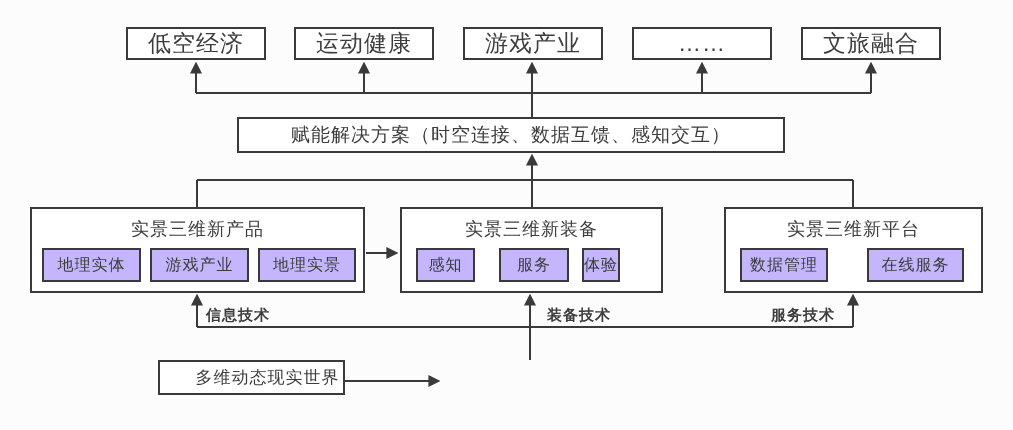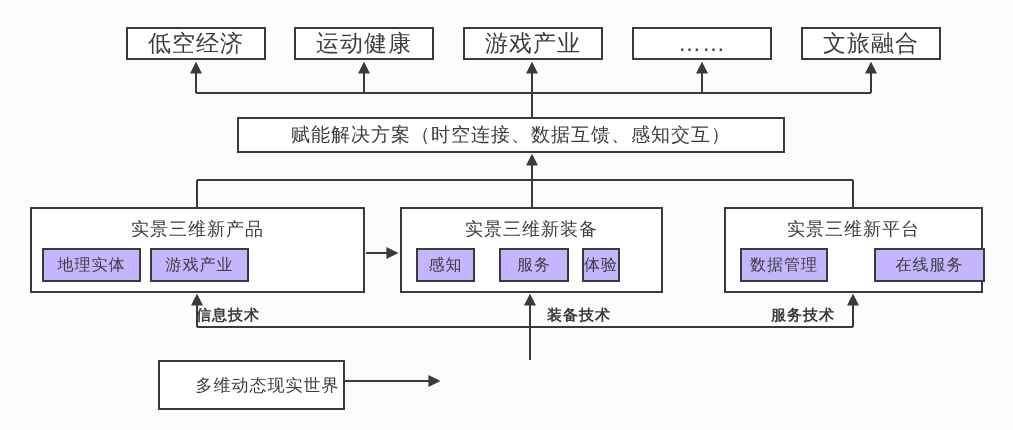--- a/index.html
+++ b/index.html
@@ -36,21 +36,21 @@
     position:absolute;left:0;right:0;top:8px;
     text-align:center;font-size:18px;letter-spacing:1px;color:#3d3d3d;
   }
   .sub-box{
     position:absolute;top:39px;height:34px;
     border:2px solid #3a3a3a;background:#c4b5fd;
     display:flex;align-items:center;justify-content:center;
     box-sizing:border-box;font-size:16px;color:#3d3d3d;letter-spacing:1px;
     white-space:nowrap;
   }
-  .bottom-box{position:absolute;top:360px;height:50px;font-size:17px;padding-left:32px;}
+  .bottom-box{position:absolute;top:360px;height:35px;font-size:17px;padding-left:32px;}
   .tech-label{
     position:absolute;top:306px;height:20px;
     font-size:15px;font-weight:bold;color:#3d3d3d;letter-spacing:1px;
     white-space:nowrap;
   }
 </style>
 </head>
 <body>
 
 <div id="stage">
@@ -91,34 +91,35 @@
   <div class="box top-box" style="left:463px">游戏产业</div>
   <div class="box top-box" style="left:632px">……</div>
   <div class="box top-box" style="left:801px">文旅融合</div>
 
   <div class="box solution">赋能解决方案（时空连接、数据互馈、感知交互）</div>
 
   <div class="group" style="left:30px;width:335px">
     <div class="group-title">实景三维新产品</div>
     <div class="sub-box" style="left:10px;width:99px">地理实体</div>
     <div class="sub-box" style="left:118px;width:99px">游戏产业</div>
+    <div class="sub-box" style="left:226px;width:98px">地理实景</div>
   </div>
 
   <div class="group" style="left:400px;width:263px">
     <div class="group-title">实景三维新装备</div>
     <div class="sub-box" style="left:14px;width:59px">感知</div>
     <div class="sub-box" style="left:97px;width:70px">服务</div>
     <div class="sub-box" style="left:180px;width:38px">体验</div>
   </div>
 
   <div class="group" style="left:724px;width:259px">
     <div class="group-title">实景三维新平台</div>
     <div class="sub-box" style="left:14px;width:88px">数据管理</div>
-    <div class="sub-box" style="left:148px;width:111px">在线服务</div>
+    <div class="sub-box" style="left:141px;width:97px">在线服务</div>
   </div>
 
-  <div class="tech-label" style="left:196px">信息技术</div>
+  <div class="tech-label" style="left:206px">信息技术</div>
   <div class="tech-label" style="left:547px">装备技术</div>
   <div class="tech-label" style="left:771px">服务技术</div>
 
   <div class="box bottom-box" style="left:158px;width:187px">多维动态现实世界</div>
 
 </div>
 
 </body></html>

